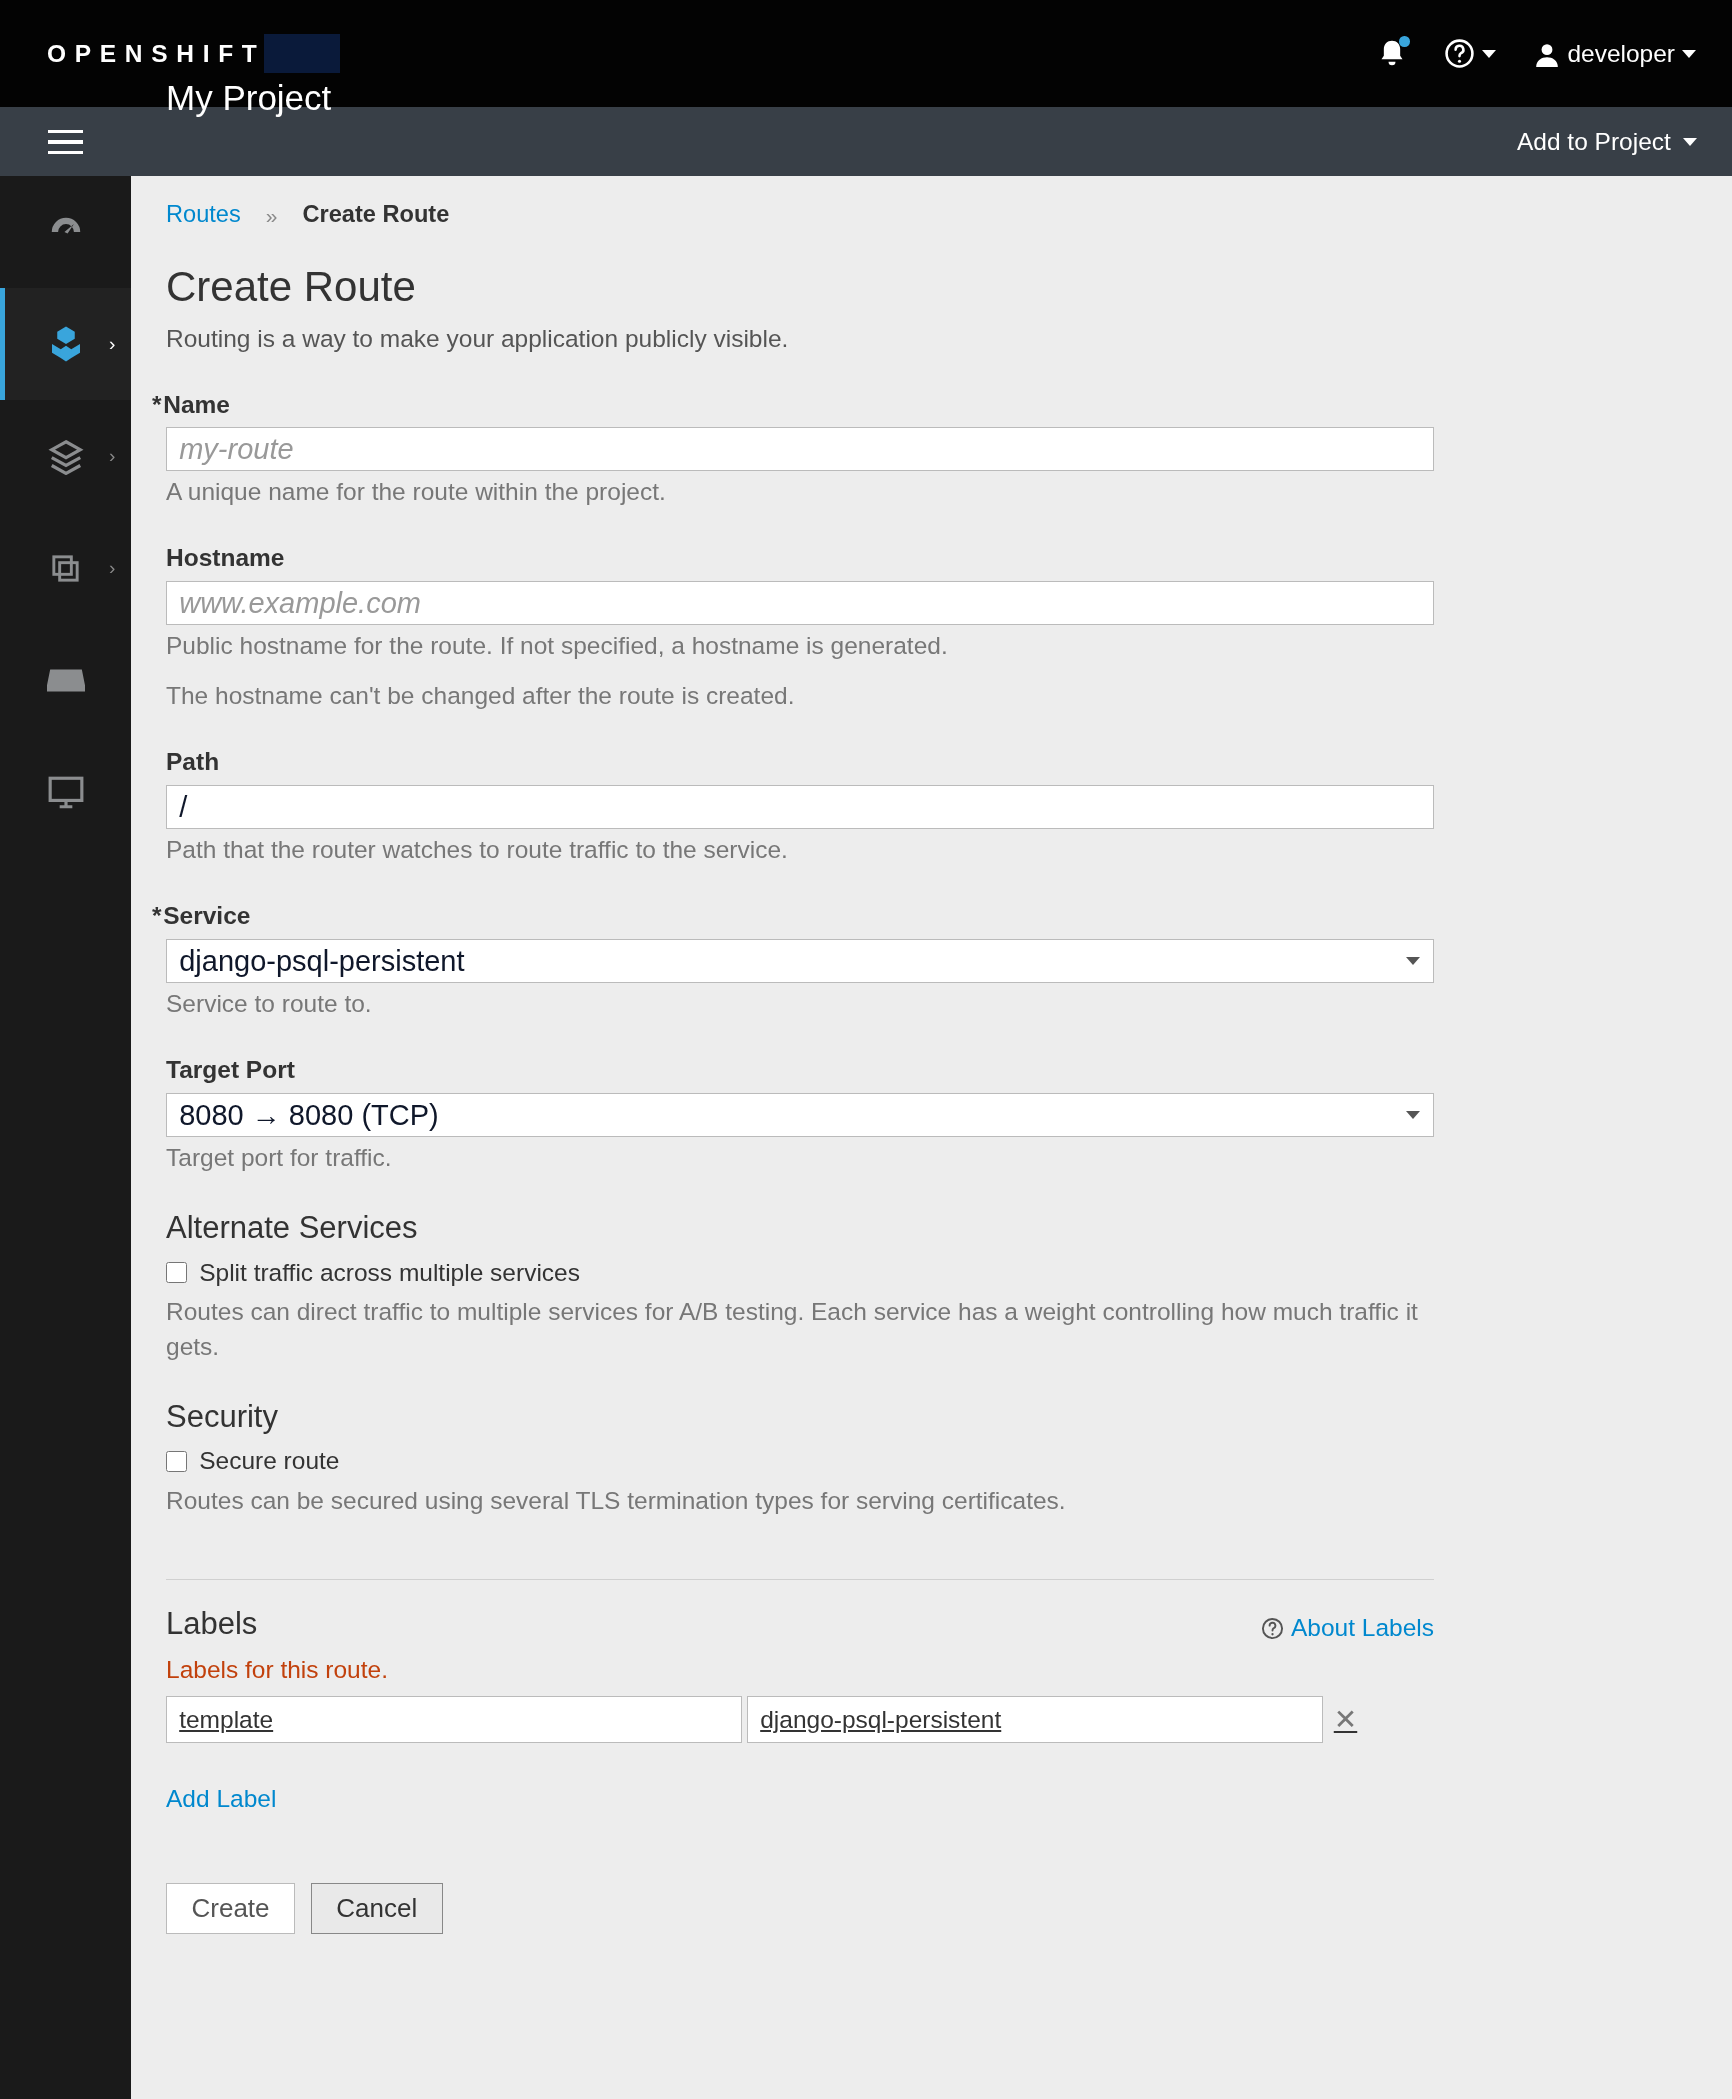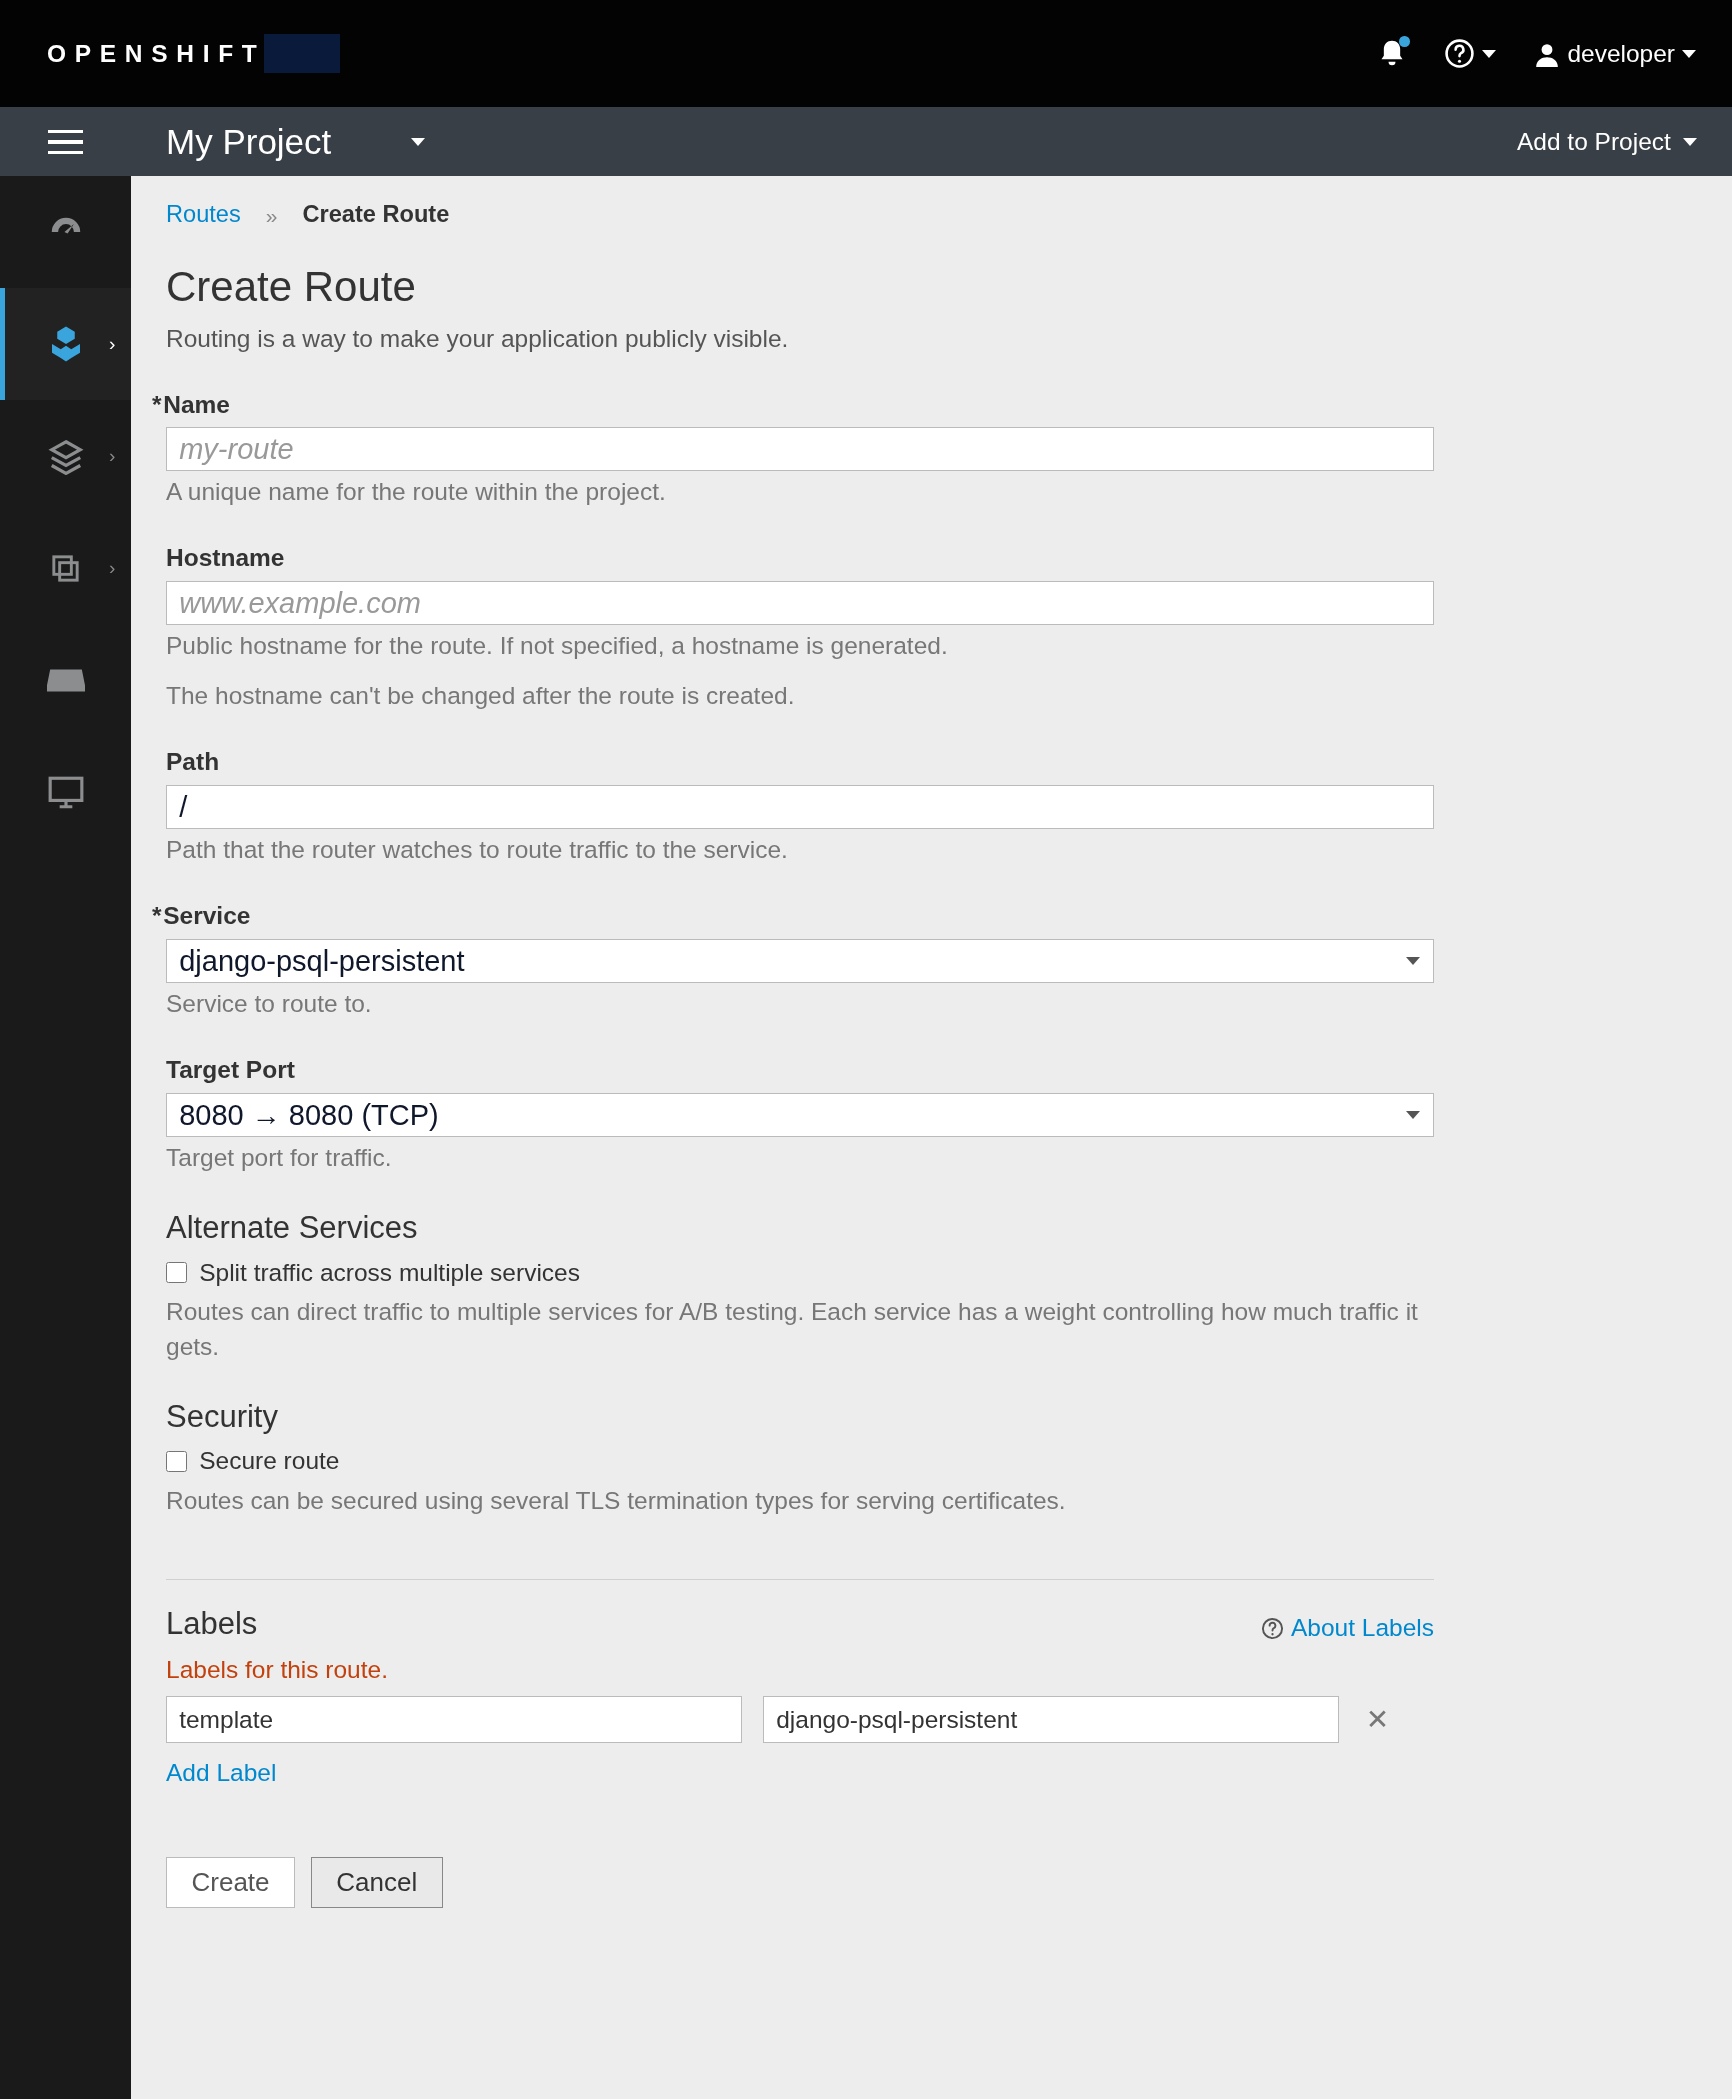--- a/index.html
+++ b/index.html
@@ -60,22 +60,23 @@
     display: flex;
     align-items: center;
     justify-content: space-between;
     padding: 0 35px;
     color: #fff;
   }
   .project-name {
     font-size: 35px;
     font-weight: 300;
     display: flex;
-    align-items: center;
+    align-items: flex-start;
     gap: 80px;
+    flex-direction: column;
   }
   .add-project {
     font-size: 24.5px;
     display: flex;
     align-items: center;
     gap: 12.2px;
   }
   .caret-down {
     width: 0;
     height: 0;
@@ -257,22 +258,23 @@
     width: 1268px;
     margin-bottom: 14px;
   }
   .labels-header h2 { margin:0; font-size:31px; font-weight:400; }
   .about-labels { color:#0088ce; font-size:24.5px; display:flex; align-items:center; gap:7px; cursor:pointer; }
   .label-subtext { font-size:24.5px; color:#c2410c; margin-bottom: 12.2px; }
 
   .label-row {
     display: flex;
     align-items: center;
-    gap: 21px;
-    margin-bottom: 16px;
+    gap: 5px;
+    margin-bottom: 42px;
+    text-decoration: underline;
   }
   .label-input {
     height: 47px;
     border: 1.7px solid #bbb;
     background: #fff;
     padding: 0 12.2px;
     font-size: 24.5px;
     color: #333;
   }
   .label-key { width: 576px; }

